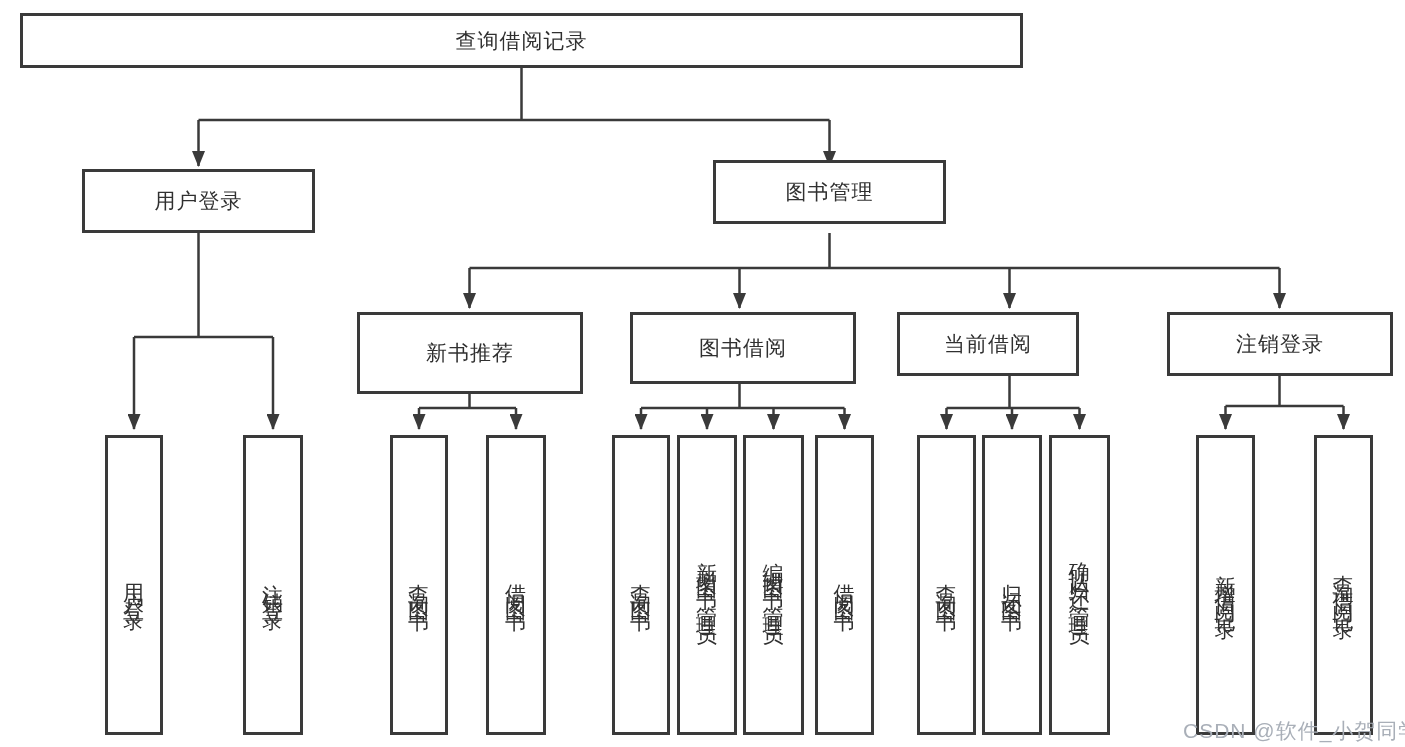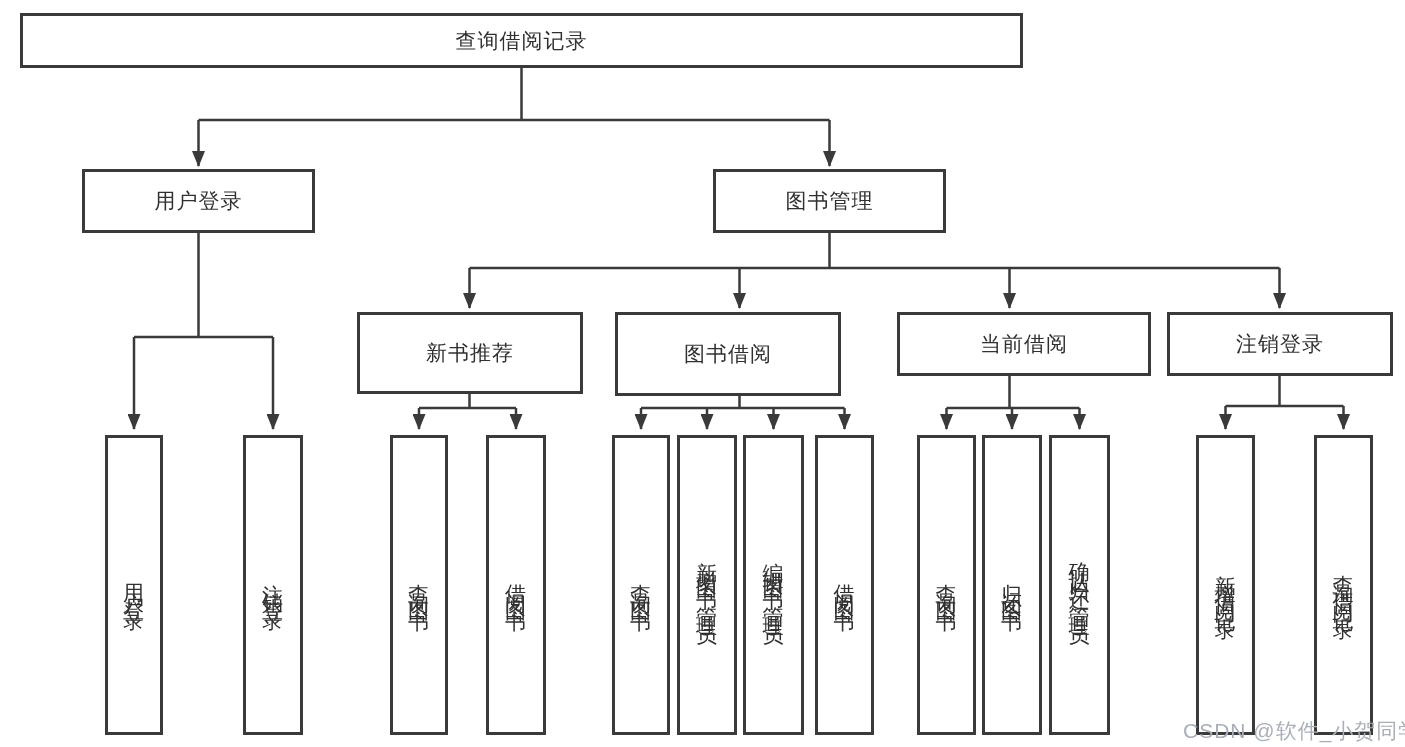--- a/index.html
+++ b/index.html
@@ -92,31 +92,31 @@
     </g>
   </svg>
 
   <div class="box" style="left:20px;top:13px;width:1003px;height:55px">
     <span>查询借阅记录</span>
   </div>
 
   <div class="box" style="left:82px;top:169px;width:233px;height:64px">
     <span>用户登录</span>
   </div>
-  <div class="box" style="left:713px;top:169px;width:233px;height:64px">
+  <div class="box" style="left:713px;top:160px;width:233px;height:64px">
     <span>图书管理</span>
   </div>
 
   <div class="box" style="left:357px;top:312px;width:226px;height:82px">
     <span>新书推荐</span>
   </div>
-  <div class="box" style="left:615px;top:312px;width:226px;height:84px">
+  <div class="box" style="left:630px;top:312px;width:226px;height:72px">
     <span>图书借阅</span>
   </div>
-  <div class="box" style="left:897px;top:312px;width:254px;height:64px">
+  <div class="box" style="left:897px;top:312px;width:182px;height:64px">
     <span>当前借阅</span>
   </div>
   <div class="box" style="left:1167px;top:312px;width:226px;height:64px">
     <span>注销登录</span>
   </div>
 
   <div class="box leaf" style="left:105px;top:435px;width:58px;height:300px">
     <span>用户登录</span>
   </div>
   <div class="box leaf" style="left:243px;top:435px;width:60px;height:300px">

